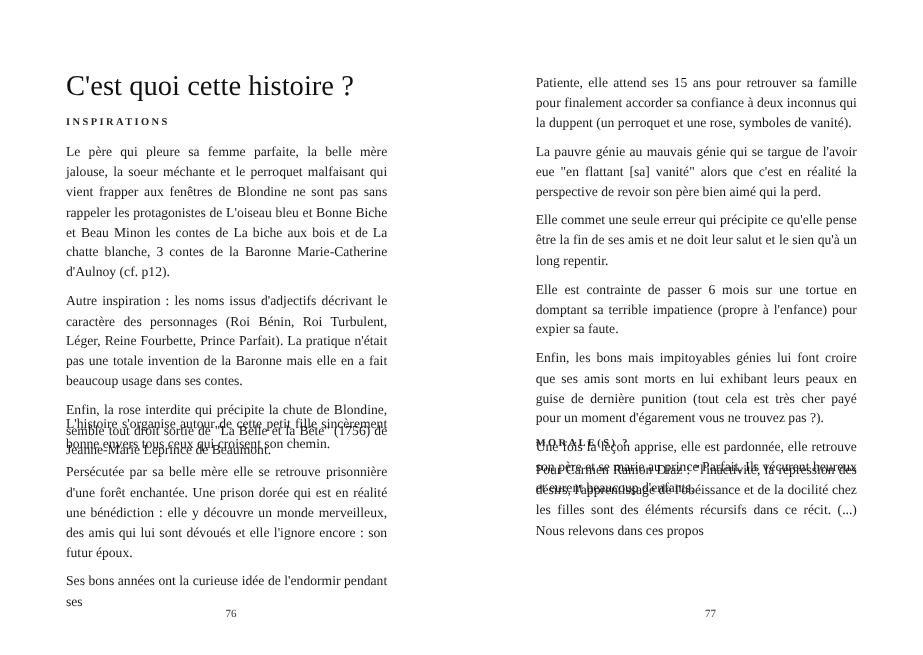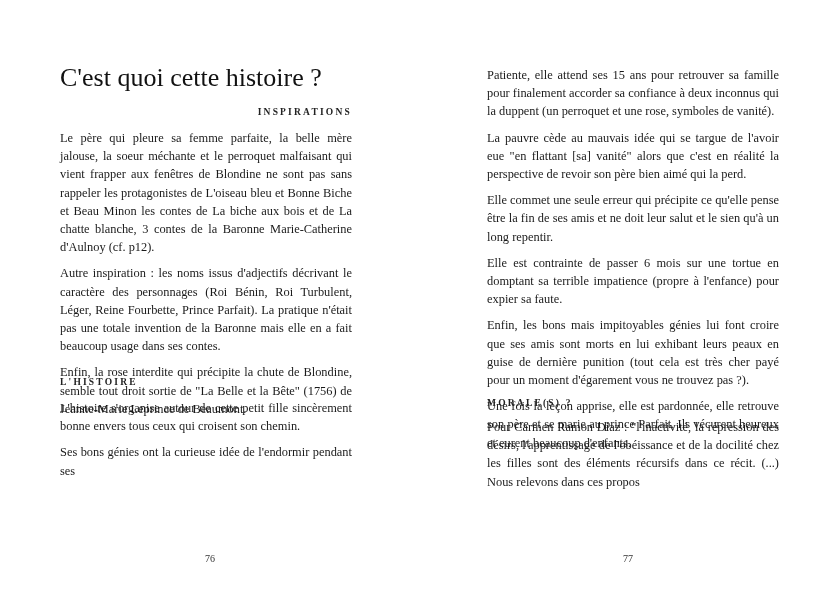--- a/index.html
+++ b/index.html
@@ -29,44 +29,44 @@
       position: absolute; top: 553px; font-size: 10px; color: #333;
     }
   </style>
 </head>
 <body>
 
 <div class="page page-left">
   <h1 class="title">C'est quoi cette histoire ?</h1>
 
   <div class="flow" style="top:106px;">
-    <h2 class="section-head" style="margin-bottom:11px;text-align:right;">INSPIRATIONS</h2>
+    <h2 class="section-head" style="margin-bottom:11px;">INSPIRATIONS</h2>
     <p class="para">Le père qui pleure sa femme parfaite, la belle mère jalouse, la soeur méchante et le perroquet malfaisant qui vient frapper aux fenêtres de Blondine ne sont pas sans rappeler  les protagonistes de L'oiseau bleu et Bonne Biche et Beau Minon les contes de La biche aux bois et de La chatte blanche, 3 contes de la Baronne Marie-Catherine d'Aulnoy (cf. p12).</p>
     <p class="para">Autre inspiration : les noms issus d'adjectifs décrivant le caractère des personnages (Roi Bénin, Roi Turbulent, Léger, Reine Fourbette, Prince Parfait). La pratique n'était pas une totale invention de la Baronne mais elle en a fait beaucoup usage dans ses contes.</p>
     <p class="para">Enfin, la rose interdite qui précipite la chute de Blondine, semble tout droit sortie de "La Belle et la Bête" (1756) de Jeanne-Marie Leprince de Beaumont.</p>
   </div>
 
   <div class="flow" style="top:376px;">
-    <h2 class="section-head" style="margin-bottom:11px;">L'HISTOIRE</h2>
     <p class="para">L'histoire s'organise autour de cette petit fille sincèrement bonne envers tous ceux qui croisent son chemin.</p>
-    <p class="para">Ses bons génies ont la curieuse idée de l'endormir pendant ses</p>
+    <p class="para">Persécutée par sa belle mère elle se retrouve prisonnière d'une forêt enchantée. Une prison dorée qui est en réalité une bénédiction : elle y découvre un monde merveilleux, des amis qui lui sont dévoués et elle l'ignore encore : son futur époux.</p>
+    <p class="para">Ses bons années ont la curieuse idée de l'endormir pendant ses</p>
   </div>
 
   <div class="page-num" style="left:145px;">76</div>
 </div>
 
 <div class="page page-right">
   <div class="flow" style="top:66px;">
     <p class="para">Patiente, elle attend ses 15 ans pour retrouver sa famille pour finalement accorder sa confiance à deux inconnus qui la duppent (un perroquet et une rose, symboles de vanité).</p>
-    <p class="para">La pauvre cède au mauvais idée qui se targue de l'avoir eue "en flattant [sa] vanité" alors que c'est en réalité la perspective de revoir son père bien aimé qui la perd.</p>
+    <p class="para">La pauvre génie au mauvais génie qui se targue de l'avoir eue "en flattant [sa] vanité" alors que c'est en réalité la perspective de revoir son père bien aimé qui la perd.</p>
     <p class="para">Elle commet une seule erreur qui précipite ce qu'elle pense être la fin de ses amis et ne doit leur salut et le sien qu'à un long repentir.</p>
     <p class="para">Elle est contrainte de passer 6 mois sur une tortue en domptant sa terrible impatience (propre à l'enfance) pour expier sa faute.</p>
     <p class="para">Enfin, les bons mais impitoyables génies lui font croire que ses amis sont morts en lui exhibant leurs peaux en guise de dernière punition (tout cela est très cher payé pour un moment d'égarement vous ne trouvez pas ?).</p>
     <p class="para">Une fois la leçon apprise, elle est pardonnée, elle retrouve son père et se marie au prince Parfait. Ils vécurent heureux et eurent beaucoup d'enfants.</p>
   </div>
 
   <div class="flow" style="top:397px;">
     <h2 class="section-head" style="margin-bottom:9px;">MORALE(S) ?</h2>
     <p class="para">Pour Carmen Ramon Diaz : "l'inactivité, la répression des désirs, l'apprentissage de l'obéissance et de la docilité chez les filles sont des éléments récursifs dans ce récit. (...) Nous relevons dans ces propos</p>
   </div>
 
-  <div class="page-num" style="left:136px;text-align:right;">77</div>
+  <div class="page-num" style="left:154px;text-align:right;">77</div>
 </div>
 
 </body></html>

